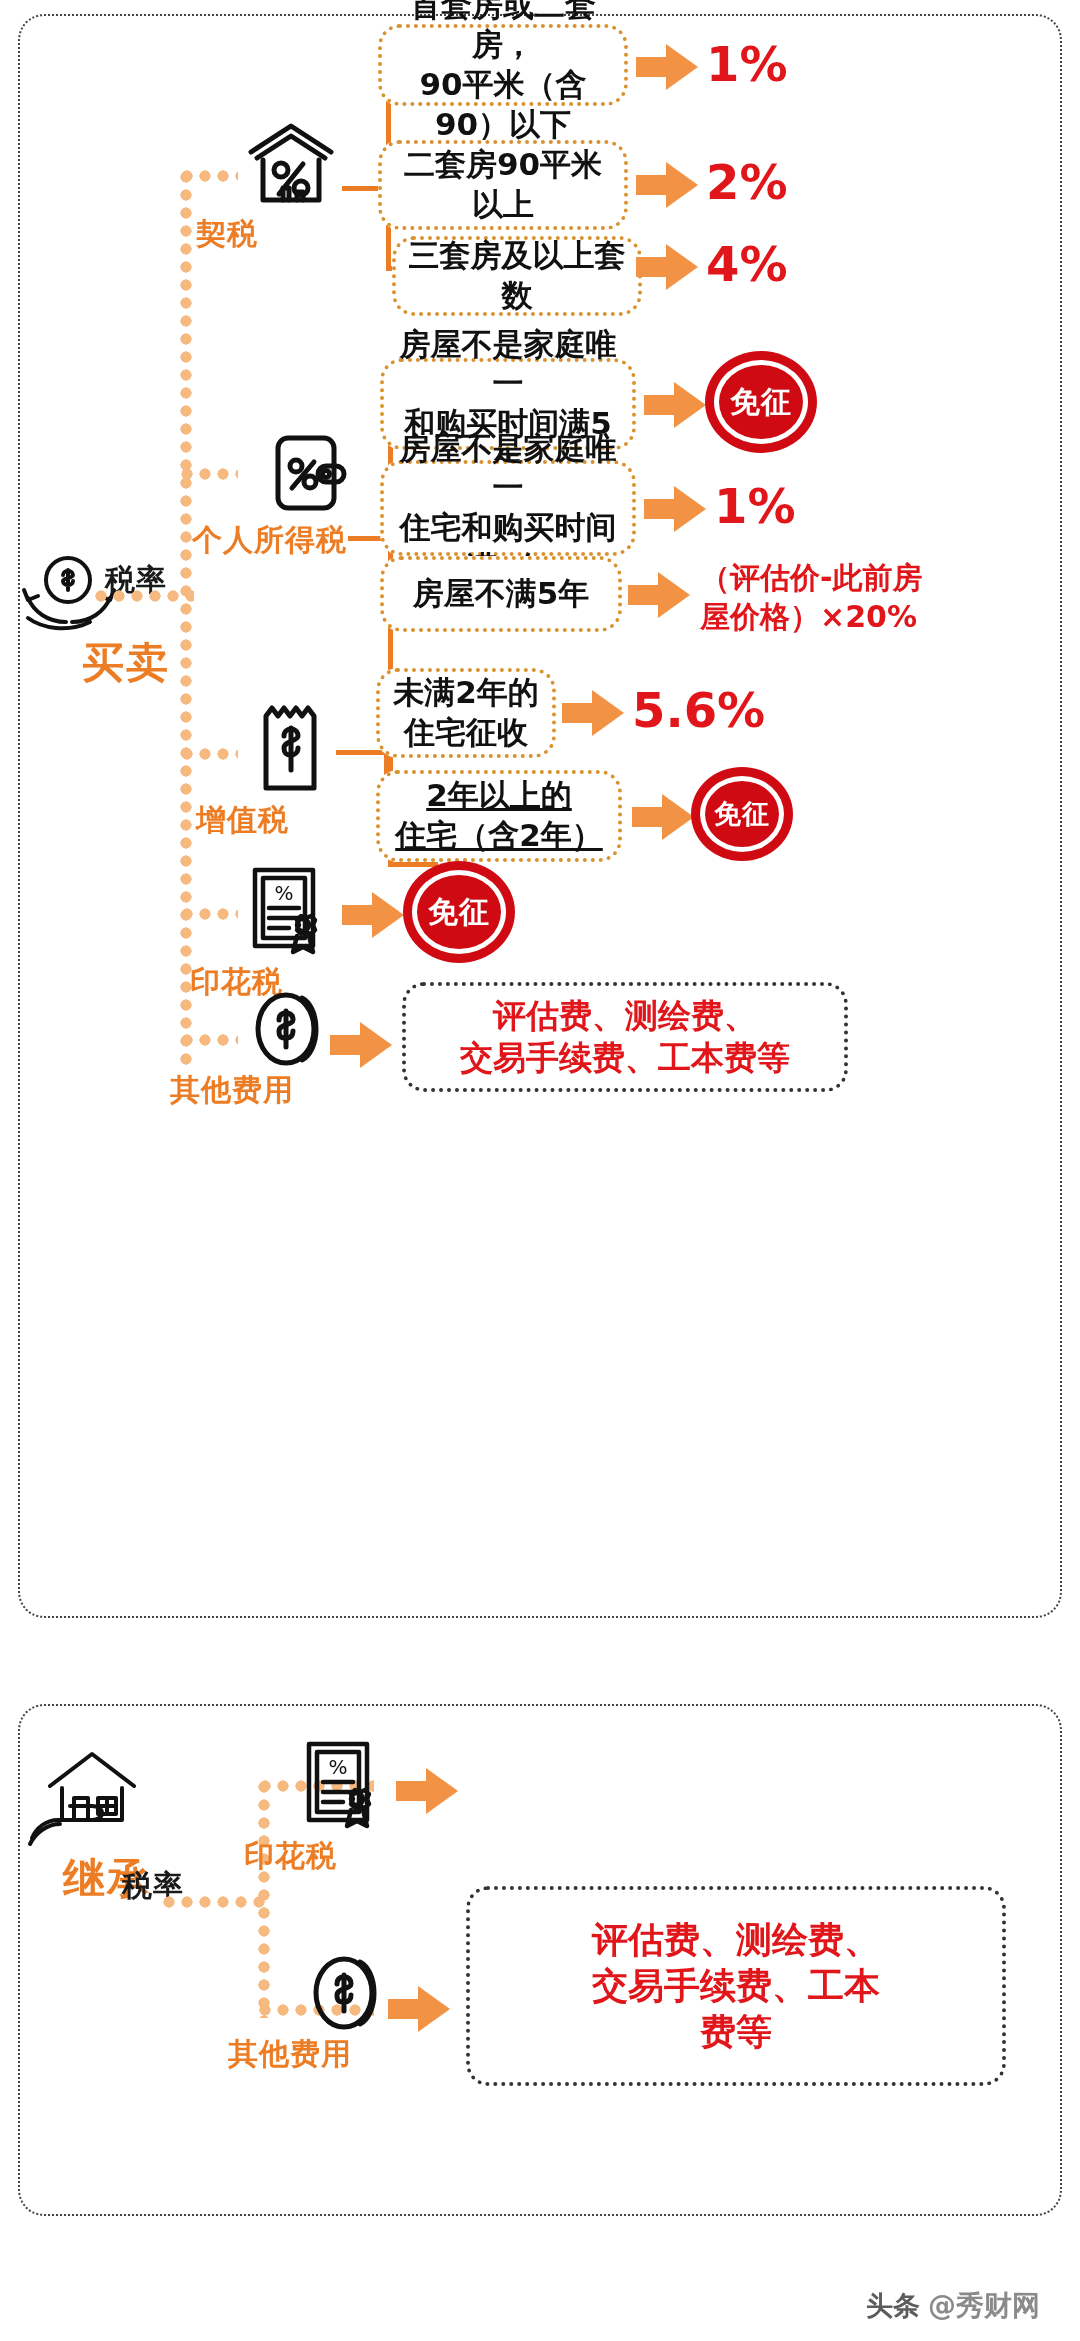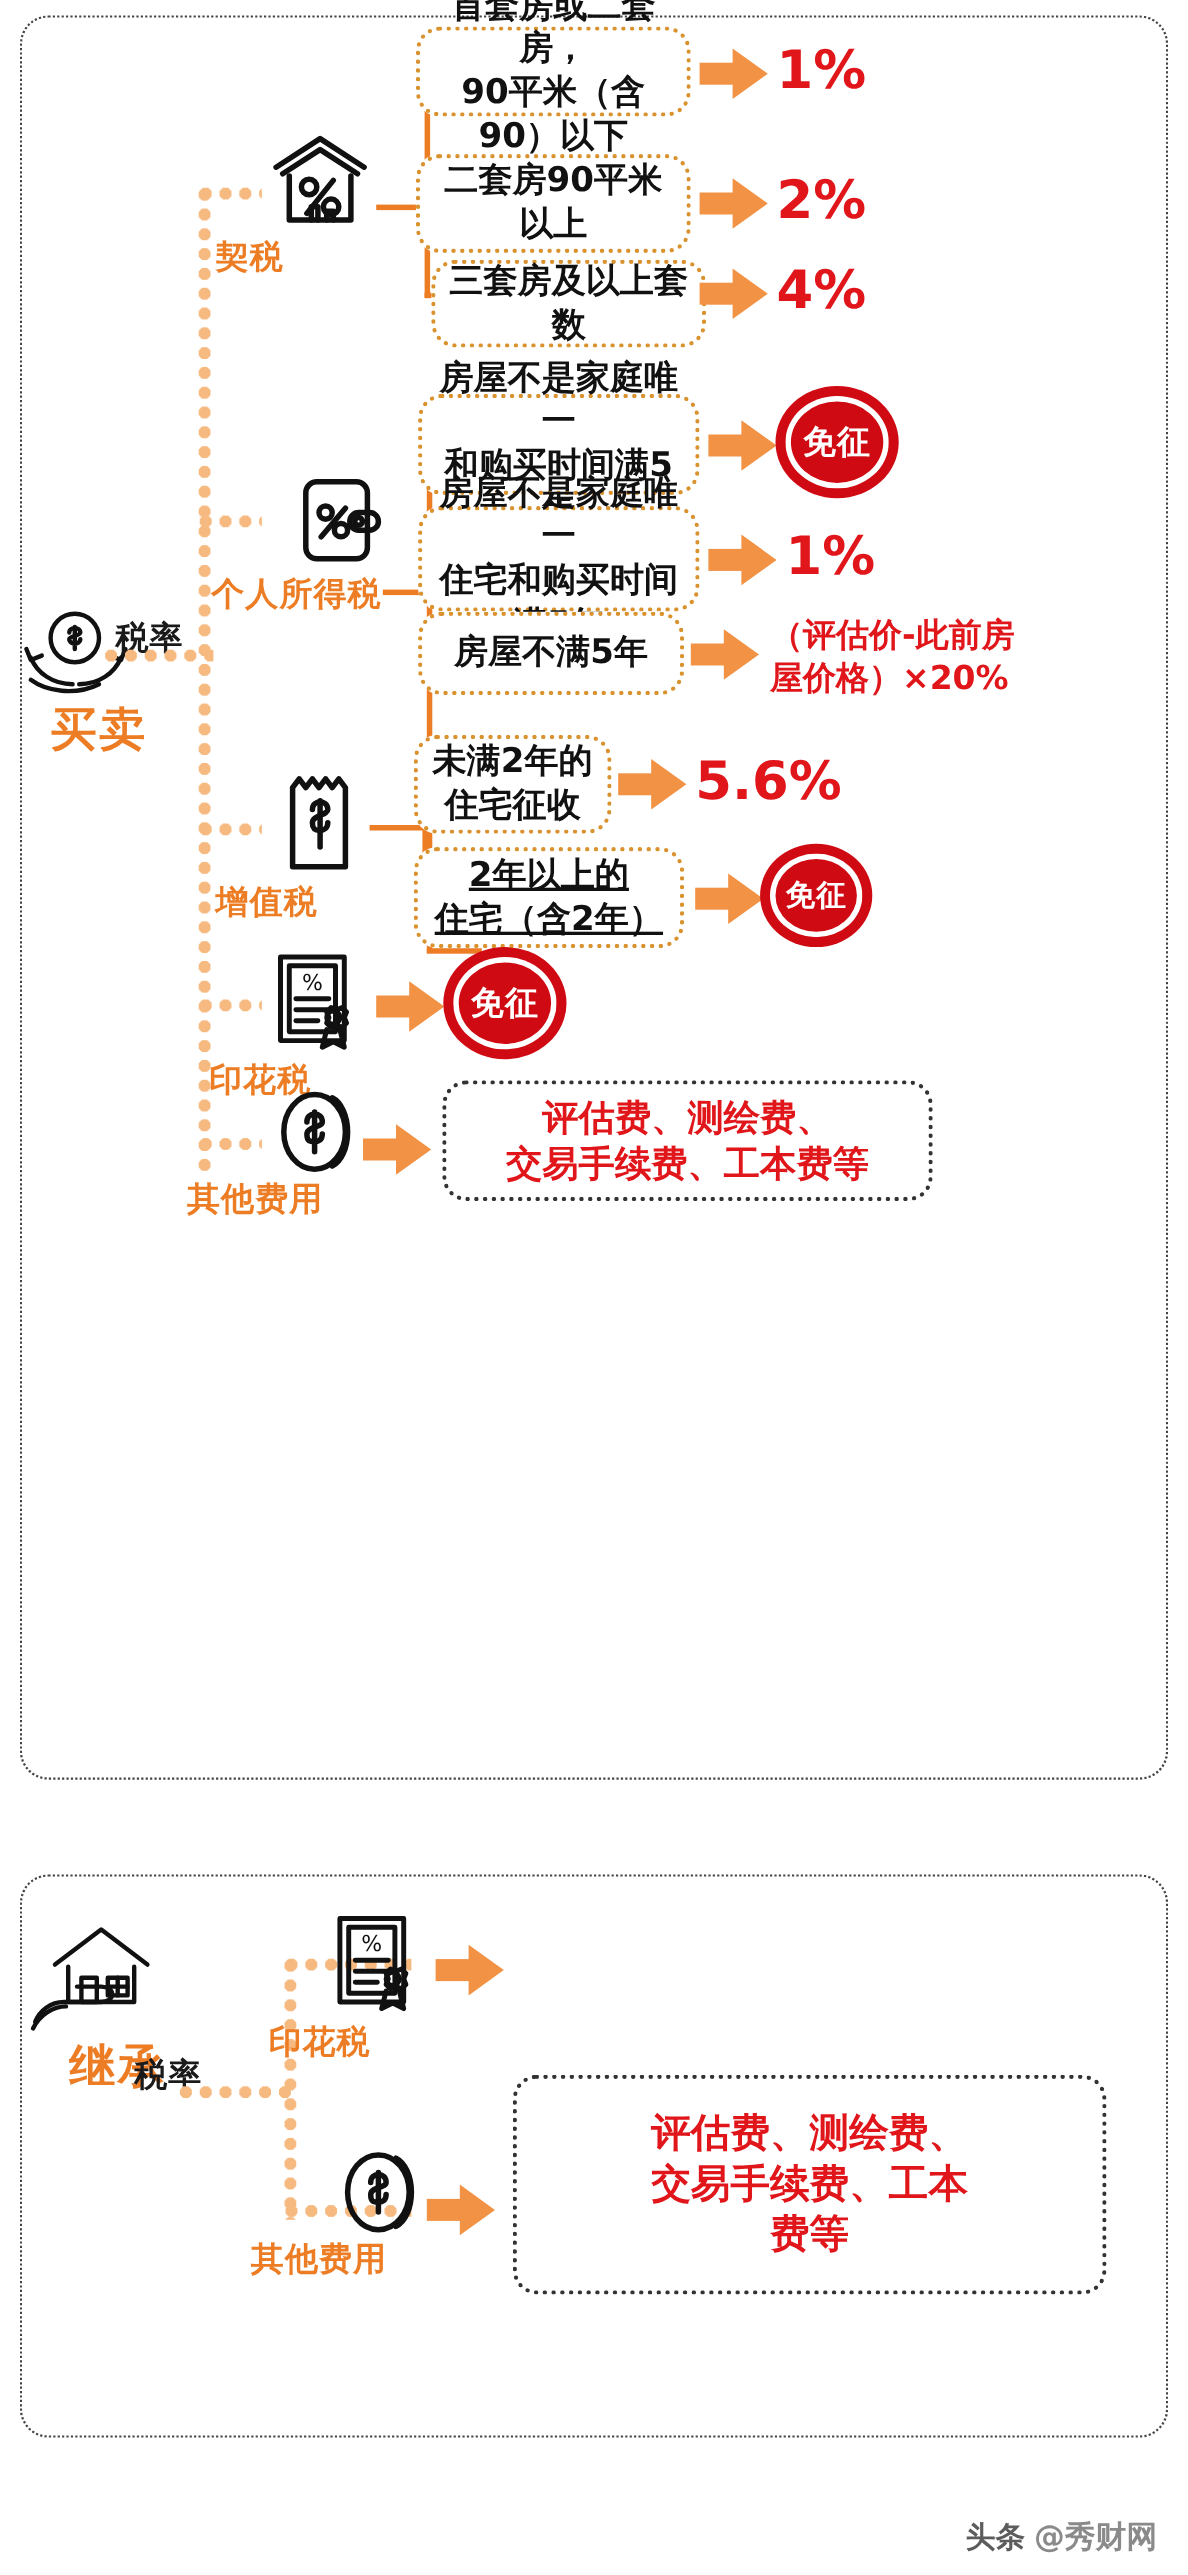--- a/index.html
+++ b/index.html
@@ -102,21 +102,21 @@
     border-radius: 50%;
     background: #D00A12;
     box-shadow: 0 0 0 5px #fff inset, 0 0 0 9px #D00A12;
     display:flex; align-items:center; justify-content:center;
     color:#fff; font-size: 30px; font-weight: 800; letter-spacing: 1px;
   }
   .stamp.small { width: 84px; height: 76px; font-size: 27px; }
 
   
   .footer {
-    position: absolute; right: 28px; bottom: 16px;
+    position: absolute; right: 40px; bottom: 16px;
     display:flex; align-items:center; gap: 8px;
     color:#8a8a8a; font-size: 28px; font-weight: 700;
   }
   .footer .tt { color:#5c5c5c; font-size: 27px; font-weight:700; }
 
   svg { display:block; }
 </style>
 </head>
 <body>
 
@@ -129,21 +129,21 @@
       <g fill="none" stroke="#111" stroke-width="4" stroke-linecap="round" stroke-linejoin="round">
         <circle cx="58" cy="34" r="22"></circle>
         <path d="M58 24v20 M53 29c0-3 3-4 5-4s5 1 5 4-10 3-10 6 3 4 5 4 5-1 5-4"></path>
         <path d="M18 52c6 14 20 24 38 24"></path>
         <path d="M14 44l4 10 10-4"></path>
         <path d="M100 52c-6 14-20 24-38 24"></path>
         <path d="M104 44l-4 10-10-4"></path>
         <path d="M18 72c8 6 18 9 28 10 12 1 24-1 34-6"></path>
       </g>
     </svg>
-    <div class="root-label" style="margin-top:6px;">买卖</div>
+    <div class="root-label" style="margin-top:6px;text-align:right;">买卖</div>
   </div>
   <div class="rate-label" style="left:105px; top:560px;">税率</div>
 
   <div class="bead-h" style="left:92px; top:588px; width:102px;"></div>
   <div class="bead-v" style="left:178px; top:168px; height:900px;"></div>
 
   <div class="bead-h" style="left:178px; top:168px; width:60px;"></div>
   <div class="bead-h" style="left:178px; top:466px; width:60px;"></div>
   <div class="bead-h" style="left:178px; top:746px; width:60px;"></div>
   <div class="bead-h" style="left:178px; top:906px; width:60px;"></div>

